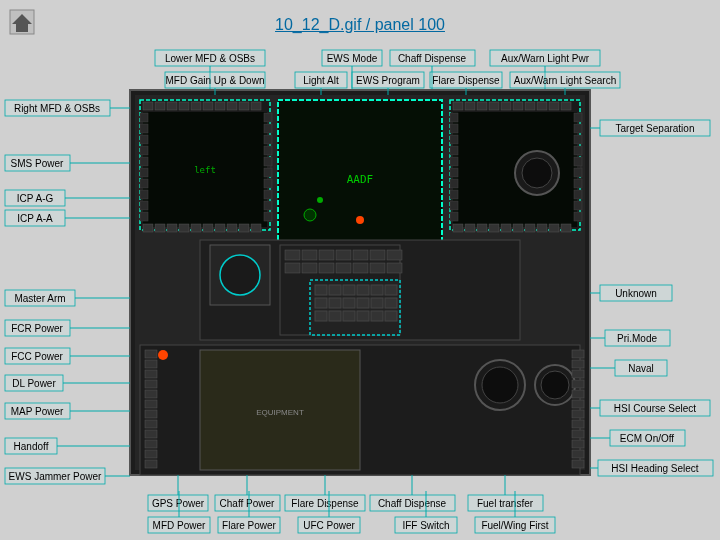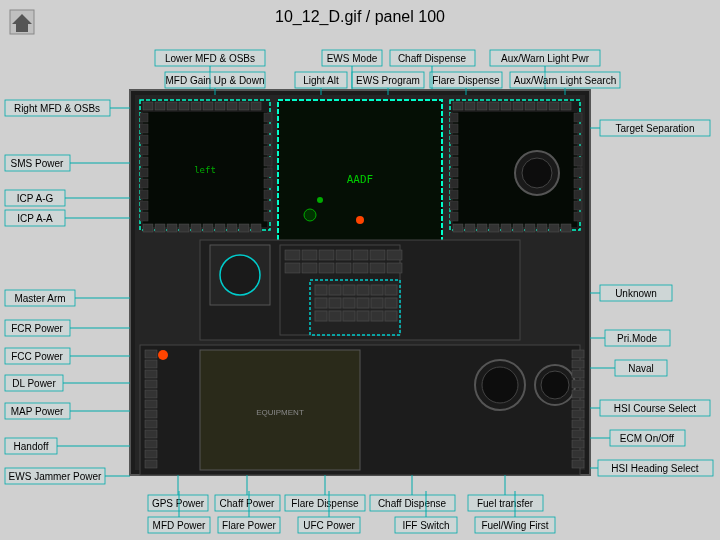--- a/index.html
+++ b/index.html
@@ -9,27 +9,28 @@
       background: #d0d0d0;
       font-family: Arial, sans-serif;
       font-size: 11px;
       overflow: hidden;
       position: relative;
     }
 
     
     .page-title {
       position: absolute;
-      top: 8px;
+      top: 16px;
       left: 50%;
       transform: translateX(-50%);
       font-size: 16px;
       font-weight: normal;
-      color: #000000;
+      color: #0369a1;
       white-space: nowrap;
+      text-decoration: underline;
     }
   </style>
 </head>
 <body>
 
 <div style="position:absolute;top:8px;left:8px;width:28px;height:28px;">
   <svg width="28" height="28" viewBox="0 0 28 28">
     <rect x="2" y="2" width="24" height="24" fill="#c0c0c0" stroke="#888" stroke-width="1"></rect>
     <polygon points="14,6 4,16 8,16 8,24 12,24 12,18 16,18 16,24 20,24 20,16 24,16" fill="#555"></polygon>
     <rect x="11" y="18" width="6" height="6" fill="#555"></rect>

